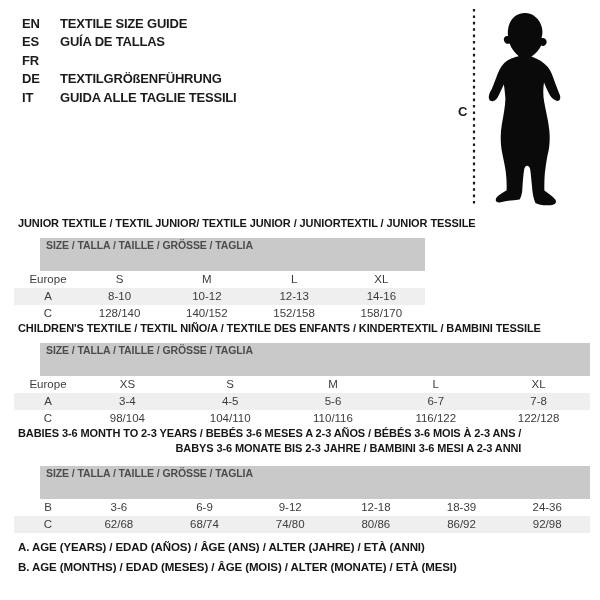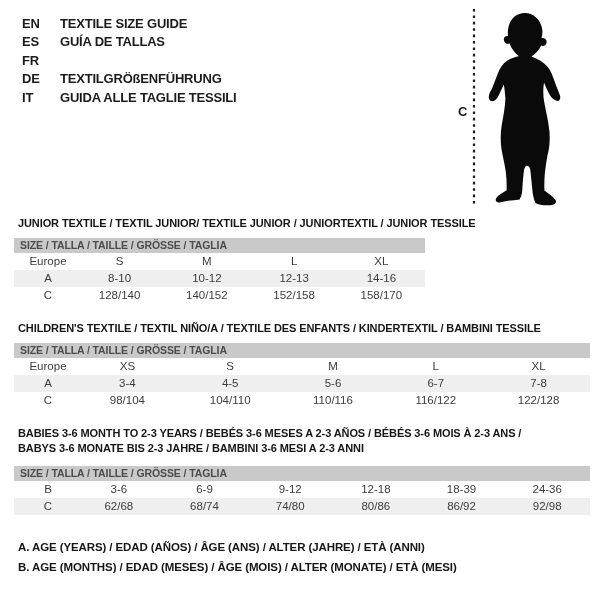--- a/index.html
+++ b/index.html
@@ -8,24 +8,24 @@
     font-family:"Liberation Sans",sans-serif;color:#1b1b1b;
   }
   
   .lang-block{position:absolute;left:22px;top:15px;}
   .lang-row{display:flex;height:18.4px;line-height:18.4px;font-size:13px;font-weight:bold;letter-spacing:-0.2px;}
   .lang-code{width:38px;}
   
   .figure-svg{position:absolute;left:452px;top:6px;}
   .height-marker{position:absolute;left:458px;top:104px;font-size:13px;font-weight:bold;color:#1b1b1b;}
   
-  .sec-title{position:absolute;left:18px;font-size:11px;font-weight:bold;letter-spacing:-0.1px;line-height:15px;color:#161616;}
+  .sec-title{position:absolute;left:18px;font-size:11px;font-weight:bold;letter-spacing:-0.1px;line-height:15px;color:#161616;text-align:right;}
   
   .size-table{position:absolute;left:14px;}
-  .t-bar{height:15px;line-height:15px;padding-left:6px;font-size:10.5px;font-weight:bold;letter-spacing:-0.1px;}
+  .t-bar{height:33px;line-height:15px;padding-left:6px;font-size:10.5px;font-weight:bold;letter-spacing:-0.1px;margin-left:26px;}
   .t-row{display:flex;height:17px;line-height:17px;font-size:11.5px;}
   .t-lbl{width:62px;padding-left:6px;box-sizing:border-box;text-align:center;}
   .t-cell{flex:1;text-align:center;}
   
   .legend{position:absolute;left:18px;top:537px;}
   .legend-line{height:20px;line-height:20px;font-size:11.5px;font-weight:bold;letter-spacing:-0.1px;color:#161616;}
 </style>
 </head>
 <body>
 

